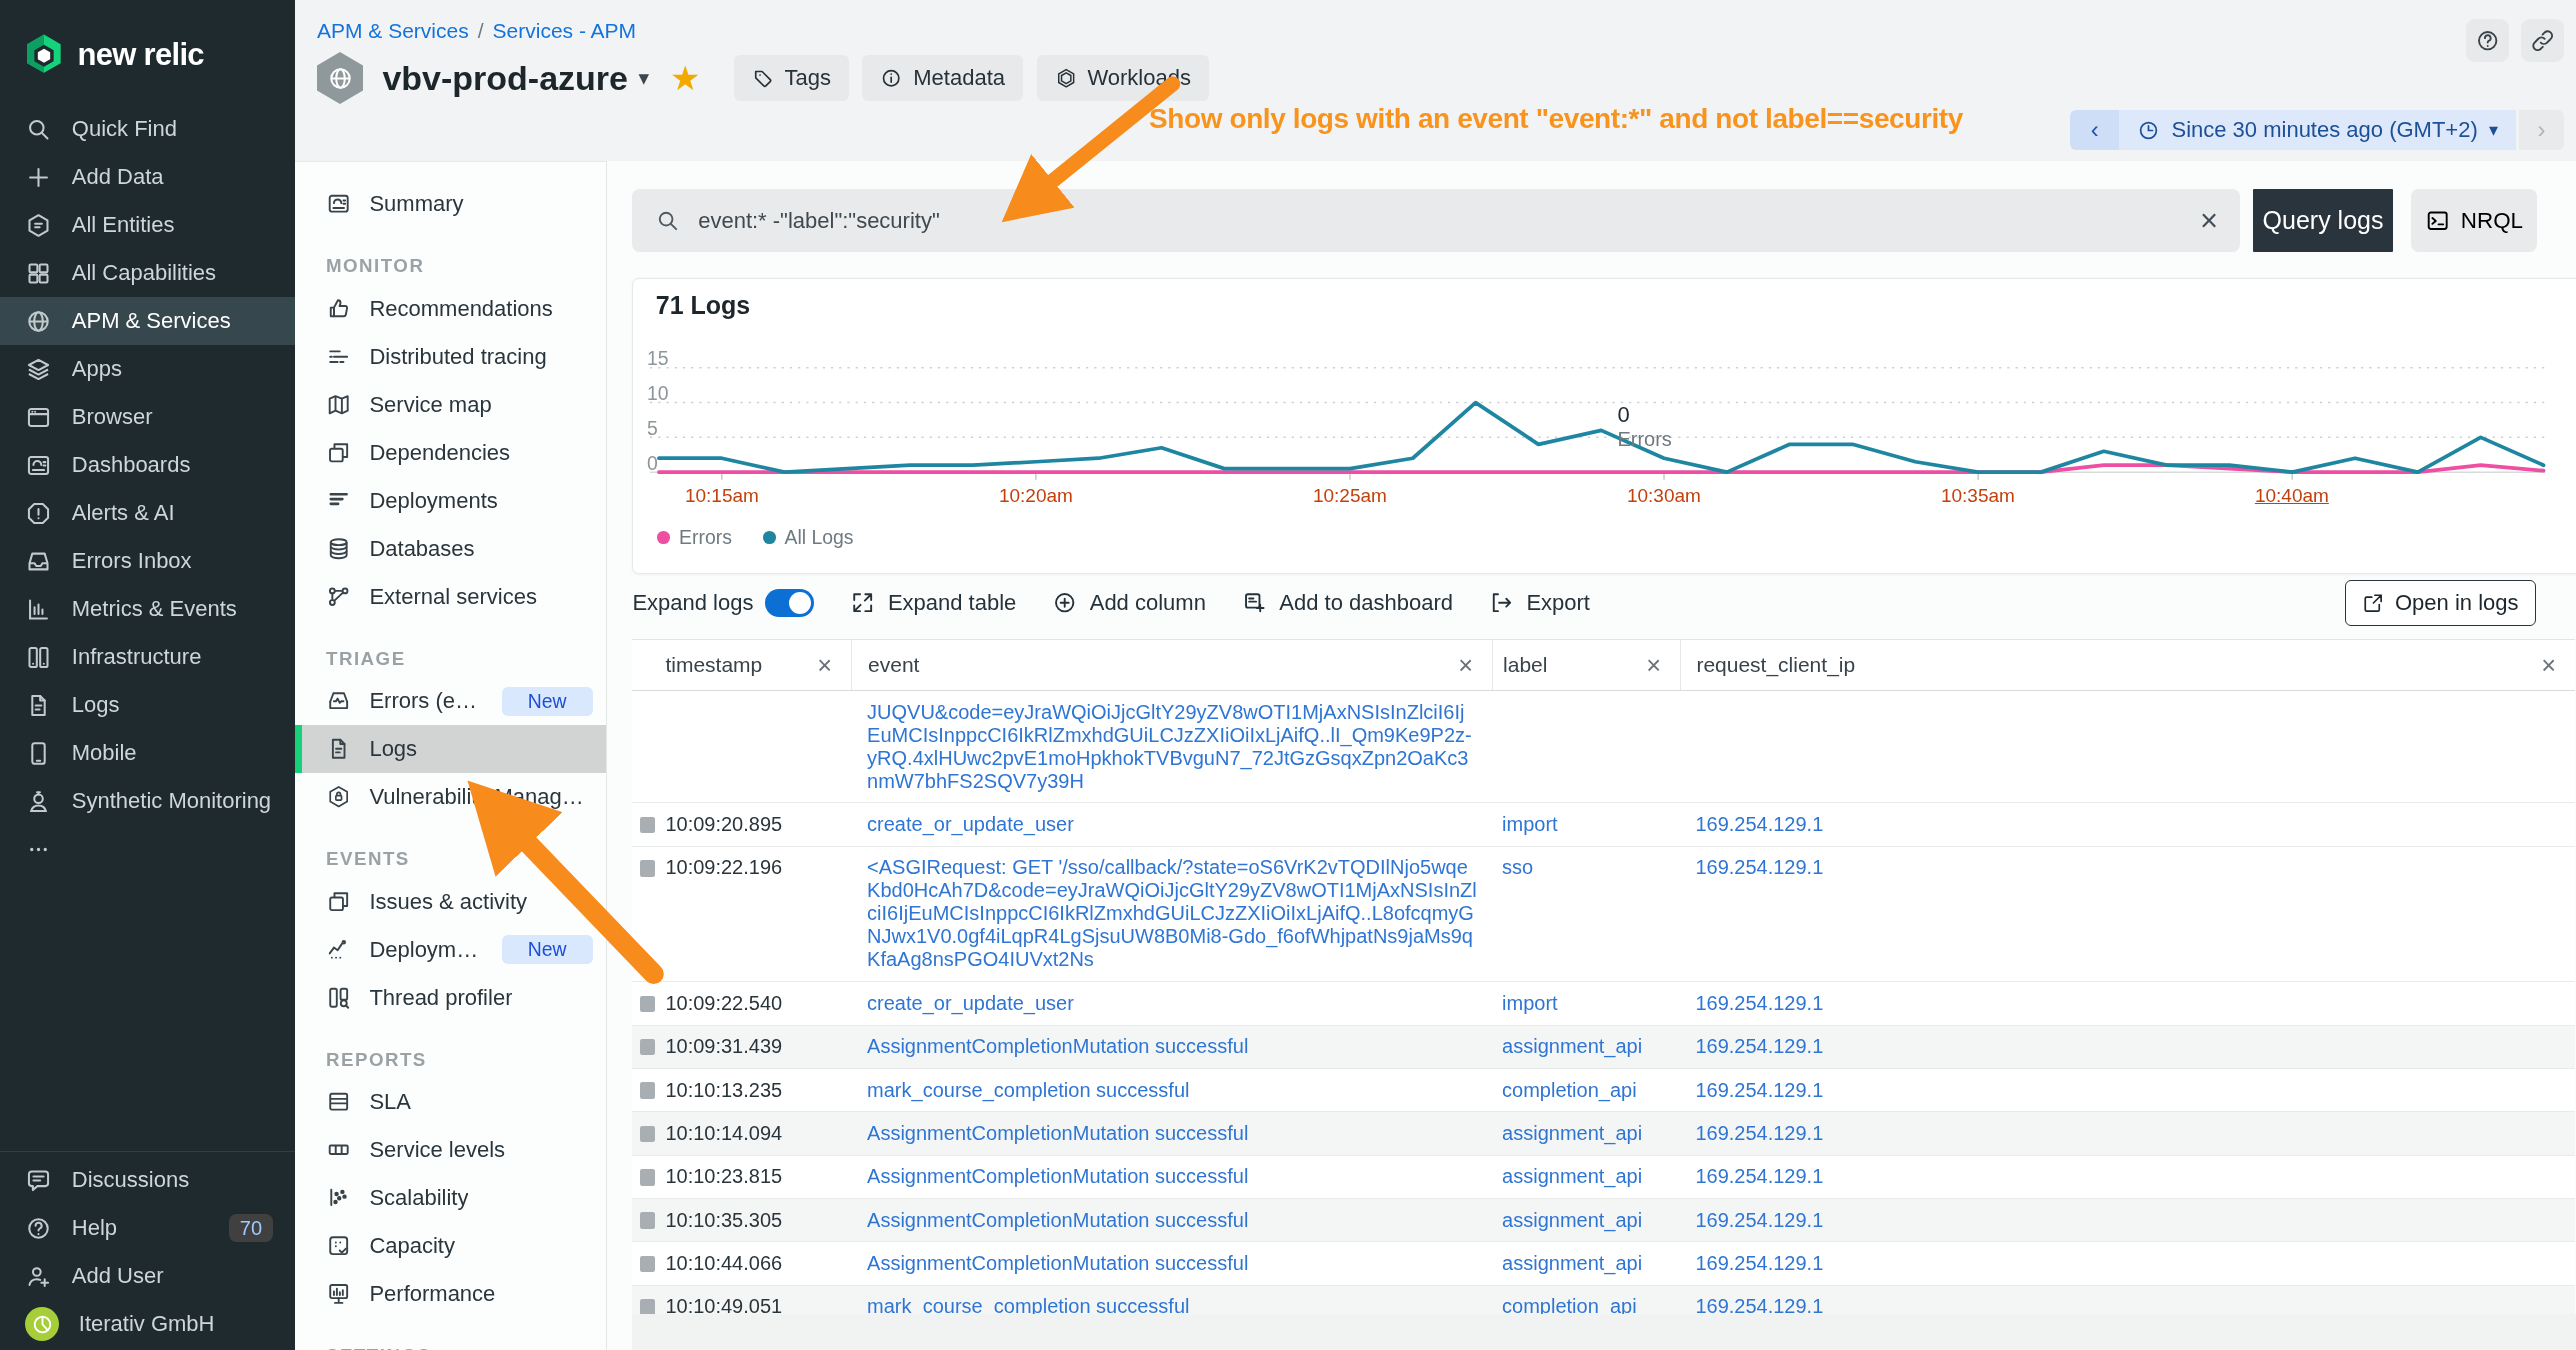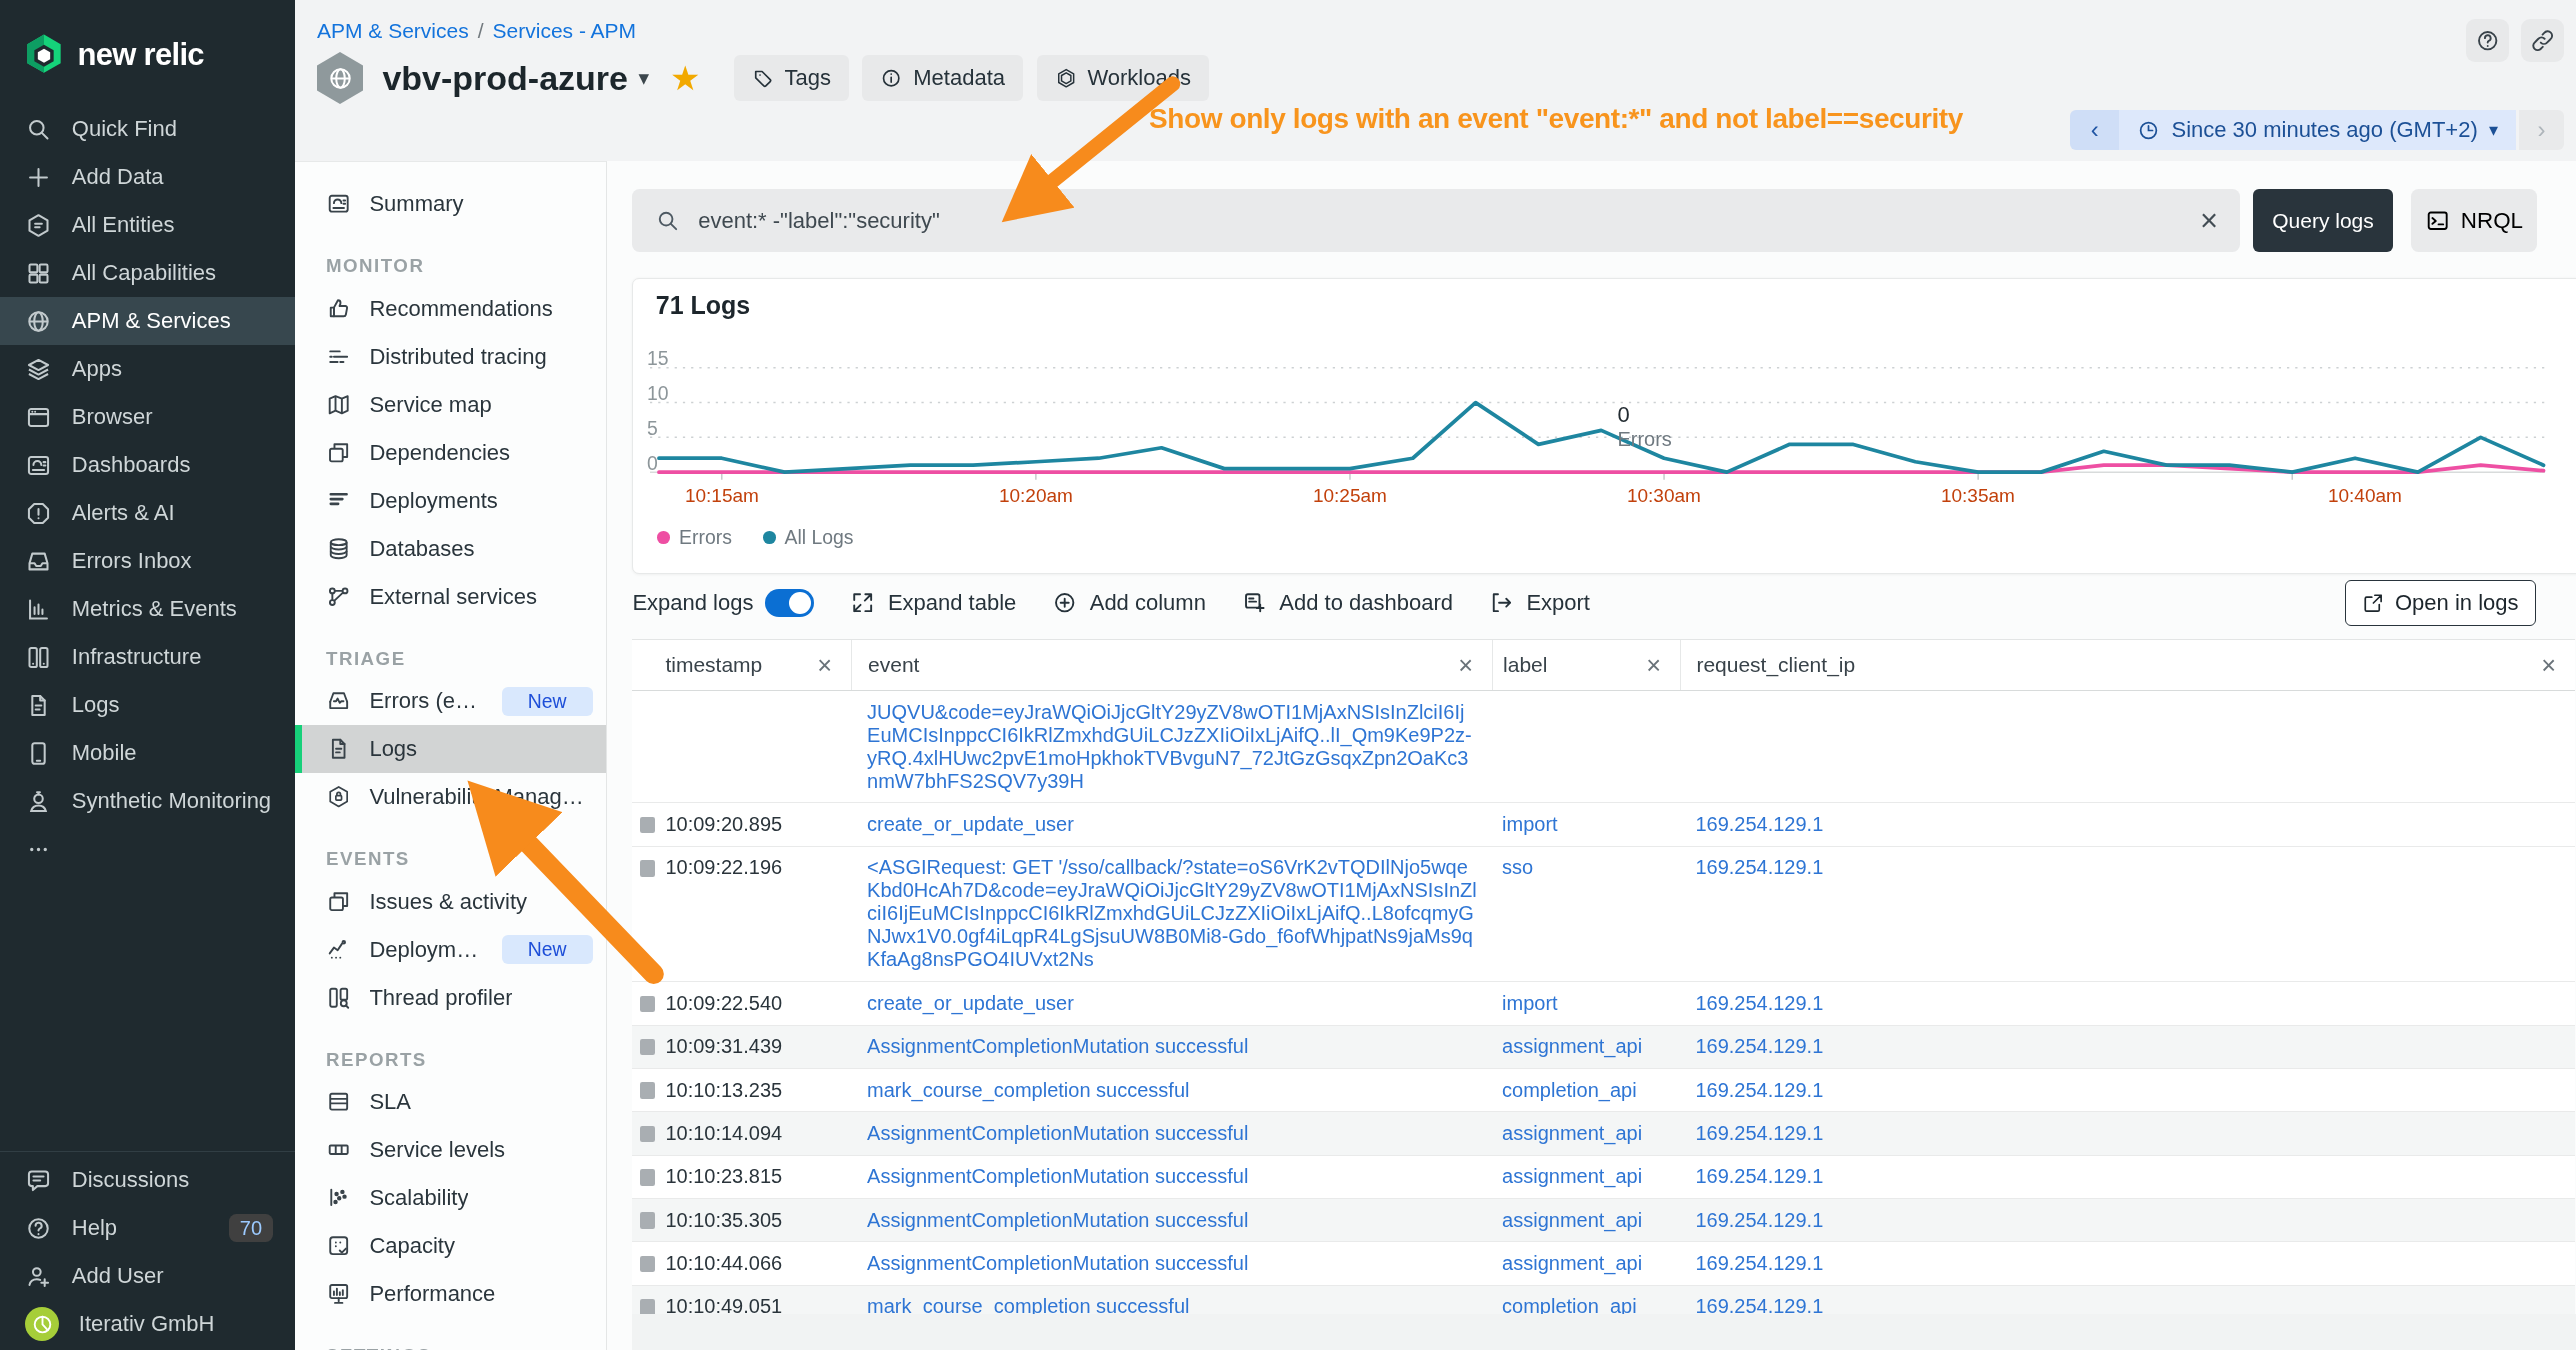--- a/index.html
+++ b/index.html
@@ -55,21 +55,21 @@
 .litem.sel{background:#d2d4d4}
 .litem.sel::before{content:"";position:absolute;left:0;top:0;bottom:0;width:6.7px;background:#17d07a}
 .badge-new{margin-left:auto;background:#d9e8fd;color:#1d4ed8;font-size:19.4px;padding:3px 26px;border-radius:6px;flex:none}
 
 
 main{position:absolute;left:607px;top:161px;right:0;bottom:0;background:#fbfcfc}
 .searchbar{position:absolute;left:25.4px;top:28px;width:1608px;height:63px;background:#e9eaeb;border-radius:7.5px;display:flex;align-items:center;padding:0 22.4px;gap:18px;cursor:text}
 .searchbar .iwrap{width:25.4px;height:25.4px;color:#4e5a63;flex:none}
 .query{font-size:22px;color:#3f4950;flex:1;white-space:nowrap;overflow:hidden}
 .clearx{font-size:31px;color:#434d54;cursor:pointer;flex:none}
-.btn-querylogs{position:absolute;left:1646px;top:28px;width:140px;height:63px;background:#29343c;color:#fff;border-radius:6px;font-size:21px;display:flex;align-items:center;justify-content:center;cursor:pointer}
+.btn-querylogs{position:absolute;left:1646px;top:28px;width:140px;height:63px;background:#29343c;color:#fff;border-radius:1px;font-size:25px;display:flex;align-items:center;justify-content:center;cursor:pointer}
 .btn-nrql{position:absolute;left:1804px;top:28px;width:126px;height:63px;background:#e9eaeb;border-radius:7.5px;font-size:22.4px;color:#000000;display:flex;align-items:center;justify-content:center;gap:10.5px;cursor:pointer}
 .btn-nrql .iwrap{width:25.4px;height:25.4px}
 
 .chartcard{position:absolute;left:25.4px;top:117px;width:2128px;height:296px;background:#fff;border:0.7px solid #e7e9e9;border-radius:7px;box-shadow:0 0.7px 3px rgba(0,0,0,.05)}
 .cc-title{position:absolute;left:22.4px;top:12px;font-size:25px;font-weight:700;color:#1d262c}
 .cc-menu{position:absolute;right:22.4px;top:0px;font-size:30px;color:#3c464c;letter-spacing:3px;cursor:pointer}
 .chartsvg{position:absolute;left:10.5px;top:51px;width:1907px;height:202px}
 .ylab{position:absolute;left:13.5px;font-size:19.4px;color:#8d969a}
 .xlab{position:absolute;top:206px;width:127px;text-align:center;font-size:19px;color:#c2410c}
 .cc-anno{position:absolute;left:987px;top:123px;line-height:25px}
@@ -939,21 +939,21 @@
           <line x1="2204" y1="190" x2="2204" y2="200" stroke="#c6cacb" stroke-width="2"></line>
           <polyline points="20,190.0 104,190.0 188,190.0 272,190.0 356,190.0 440,190.0 524,190.0 608,190.0 692,190.0 776,190.0 860,190.0 944,190.0 1028,190.0 1112,190.0 1196,190.0 1280,190.0 1364,190.0 1448,190.0 1532,190.0 1616,190.0 1700,190.0 1784,190.0 1868,190.0 1952,180.7 2036,180.7 2120,185.3 2204,190.0 2288,190.0 2372,190.0 2456,180.7 2540,188.1" fill="none" stroke="#ee4fa3" stroke-width="5" stroke-linejoin="round" stroke-linecap="round"></polyline>
           <polyline points="20,171.4 104,171.4 188,190.0 272,185.3 356,180.7 440,180.7 524,176.1 608,171.4 692,157.4 776,185.3 860,185.3 944,185.3 1028,171.4 1112,97.0 1196,152.8 1280,134.2 1364,171.4 1448,190.0 1532,152.8 1616,152.8 1700,176.1 1784,190.0 1868,190.0 1952,162.1 2036,180.7 2120,180.7 2204,190.0 2288,171.4 2372,190.0 2456,143.5 2540,180.7" fill="none" stroke="#1e86a0" stroke-width="5" stroke-linejoin="round" stroke-linecap="round"></polyline>
         </svg>
       <div id="xlabs">
           <div class="xlab" style="left: 25px;">10:15am</div>
           <div class="xlab" style="left: 339px;">10:20am</div>
           <div class="xlab" style="left: 653px;">10:25am</div>
           <div class="xlab" style="left: 967px;">10:30am</div>
           <div class="xlab" style="left: 1281px;">10:35am</div>
-          <div class="xlab" style="left: 1668px;">10:40am</div>
+          <div class="xlab" style="left: 1595px; text-decoration: underline;">10:40am</div>
         </div>
       <div class="cc-anno" id="ccanno" style="left: 984px;">
         <div class="v">0</div>
         <div class="l">Errors</div>
       </div>
       <div class="legend">
 
       <div class="leg">
             <span class="dot" style="background: rgb(238, 79, 163);"></span>
             <span>Errors</span>

